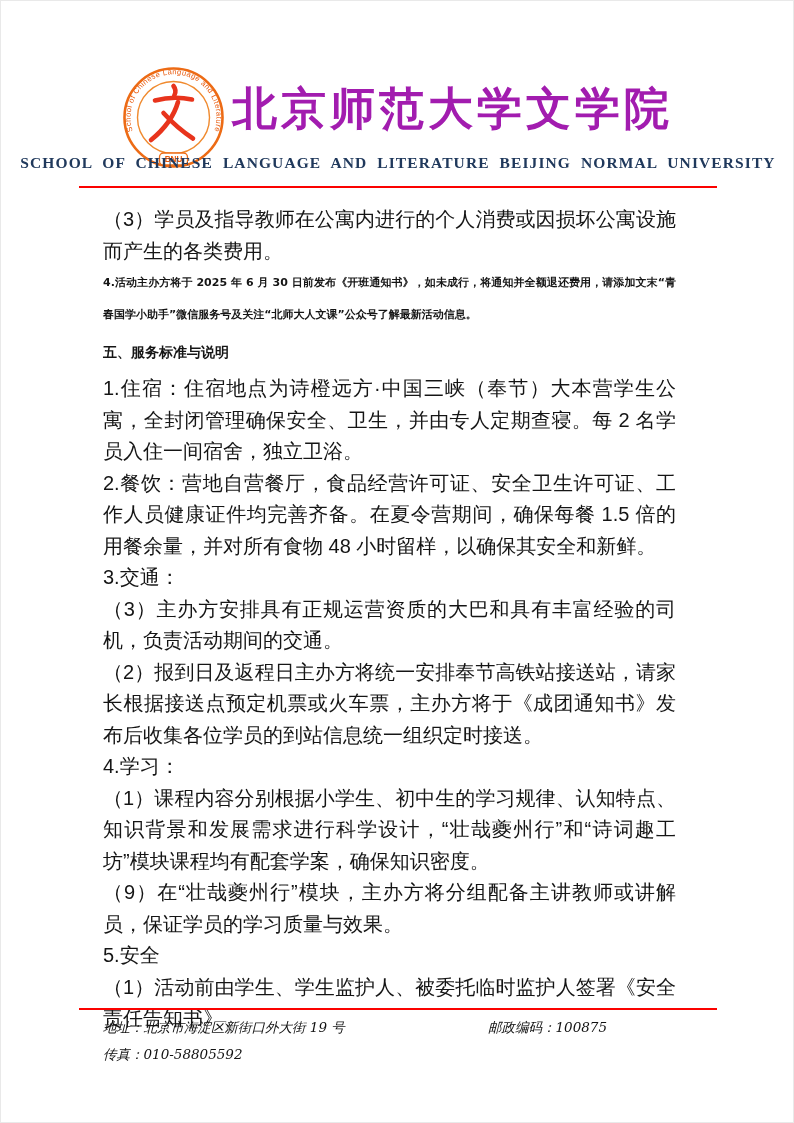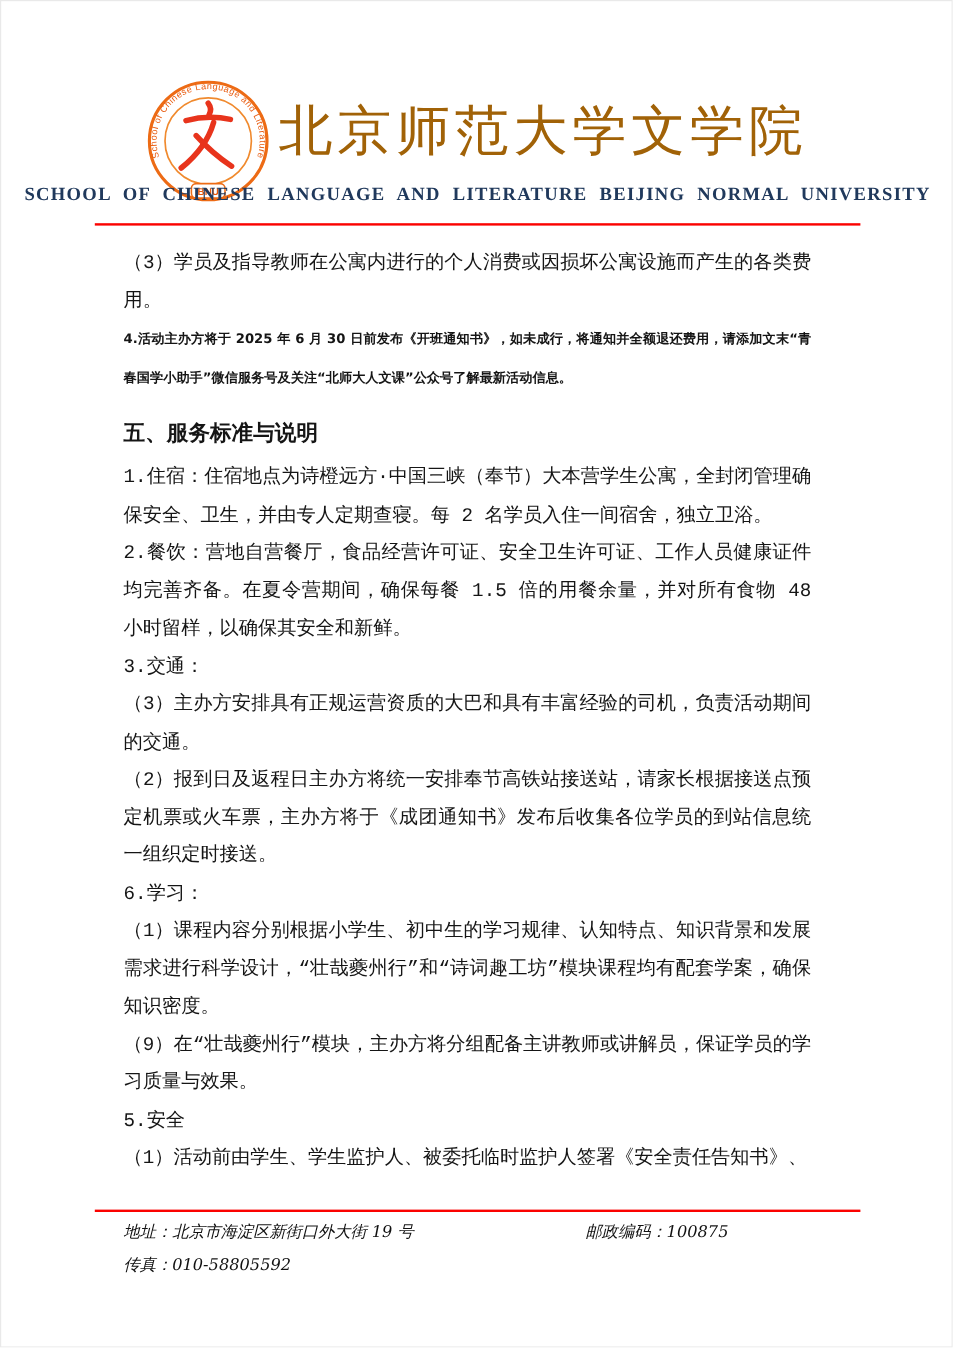--- a/index.html
+++ b/index.html
@@ -12,22 +12,22 @@
     border:1px solid #e9e9e9;
     font-family:"DejaVu Serif","Liberation Serif",serif;
     color:#151515;
     overflow:hidden;
   }
 
   
   .logo-wrap { position:absolute; left:120px; top:64px; width:105px; height:105px; }
   .cn-title {
     position:absolute; left:231px; top:78px; width:440px;
-    font-size:45px; line-height:60px; font-weight:normal;
-    letter-spacing:4px; color:#a16207;
+    font-size:45px; line-height:60px; font-weight:bold;
+    letter-spacing:4px; color:#a21caf;
     font-family:"DejaVu Serif",serif;
     white-space:nowrap;
   }
   .en-subtitle {
     position:absolute; left:0; top:153px; width:794px;
     text-align:center;
     font-family:"Liberation Serif","DejaVu Serif",serif;
     font-size:15.5px; letter-spacing:1.1px; word-spacing:5px;
     color:#20395c; font-weight:600;
     white-space:nowrap;
@@ -35,31 +35,31 @@
   .header-rule {
     position:absolute; left:78px; top:185px; width:638px; height:2px;
     background:#fb0200;
   }
 
   
   .content {
     position:absolute; left:102px; top:203px; width:573px;
   }
   .content p {
-    font-size:16px; line-height:31.5px;
+    font-size:20px; line-height:31.5px;
     text-align:justify;
-    font-family:Liberation Mono, monospace;
+    font-family:Liberation Sans, sans-serif;
   }
   .content p.p-bold {
     font-weight:bold;
     font-family:"DejaVu Sans","Liberation Sans",sans-serif;
     font-size:11px;
   }
   .section-heading {
-    font-size:18px; line-height:38px; margin:13px 0 2px 0;
+    font-size:14px; line-height:38px; margin:3px 0 2px 0;
     font-weight:bold;
     font-family:"DejaVu Sans","Liberation Sans",sans-serif;
   }
 
   
   .footer-rule {
     position:absolute; left:78px; top:1007px; width:638px; height:2px;
     background:#fb0200;
   }
   .footer {
@@ -109,21 +109,21 @@
 
   <div class="content">
     <p>（3）学员及指导教师在公寓内进行的个人消费或因损坏公寓设施而产生的各类费用。</p>
     <p class="p-bold">4.活动主办方将于 2025 年 6 月 30 日前发布《开班通知书》，如未成行，将通知并全额退还费用，请添加文末“青春国学小助手”微信服务号及关注“北师大人文课”公众号了解最新活动信息。</p>
     <h2 class="section-heading">五、服务标准与说明</h2>
     <p>1.住宿：住宿地点为诗橙远方·中国三峡（奉节）大本营学生公寓，全封闭管理确保安全、卫生，并由专人定期查寝。每 2 名学员入住一间宿舍，独立卫浴。</p>
     <p>2.餐饮：营地自营餐厅，食品经营许可证、安全卫生许可证、工作人员健康证件均完善齐备。在夏令营期间，确保每餐 1.5 倍的用餐余量，并对所有食物 48 小时留样，以确保其安全和新鲜。</p>
     <p>3.交通：</p>
     <p>（3）主办方安排具有正规运营资质的大巴和具有丰富经验的司机，负责活动期间的交通。</p>
     <p>（2）报到日及返程日主办方将统一安排奉节高铁站接送站，请家长根据接送点预定机票或火车票，主办方将于《成团通知书》发布后收集各位学员的到站信息统一组织定时接送。</p>
-    <p>6.学习：</p>
+    <p>4.学习：</p>
     <p>（1）课程内容分别根据小学生、初中生的学习规律、认知特点、知识背景和发展需求进行科学设计，“壮哉夔州行”和“诗词趣工坊”模块课程均有配套学案，确保知识密度。</p>
     <p>（9）在“壮哉夔州行”模块，主办方将分组配备主讲教师或讲解员，保证学员的学习质量与效果。</p>
     <p>5.安全</p>
     <p>（1）活动前由学生、学生监护人、被委托临时监护人签署《安全责任告知书》、</p>
   </div>
 
   <div class="footer-rule"></div>
   <div class="footer">
     <div class="footer-row">
       <div class="footer-cell-left">地址：北京市海淀区新街口外大街 19 号</div>

